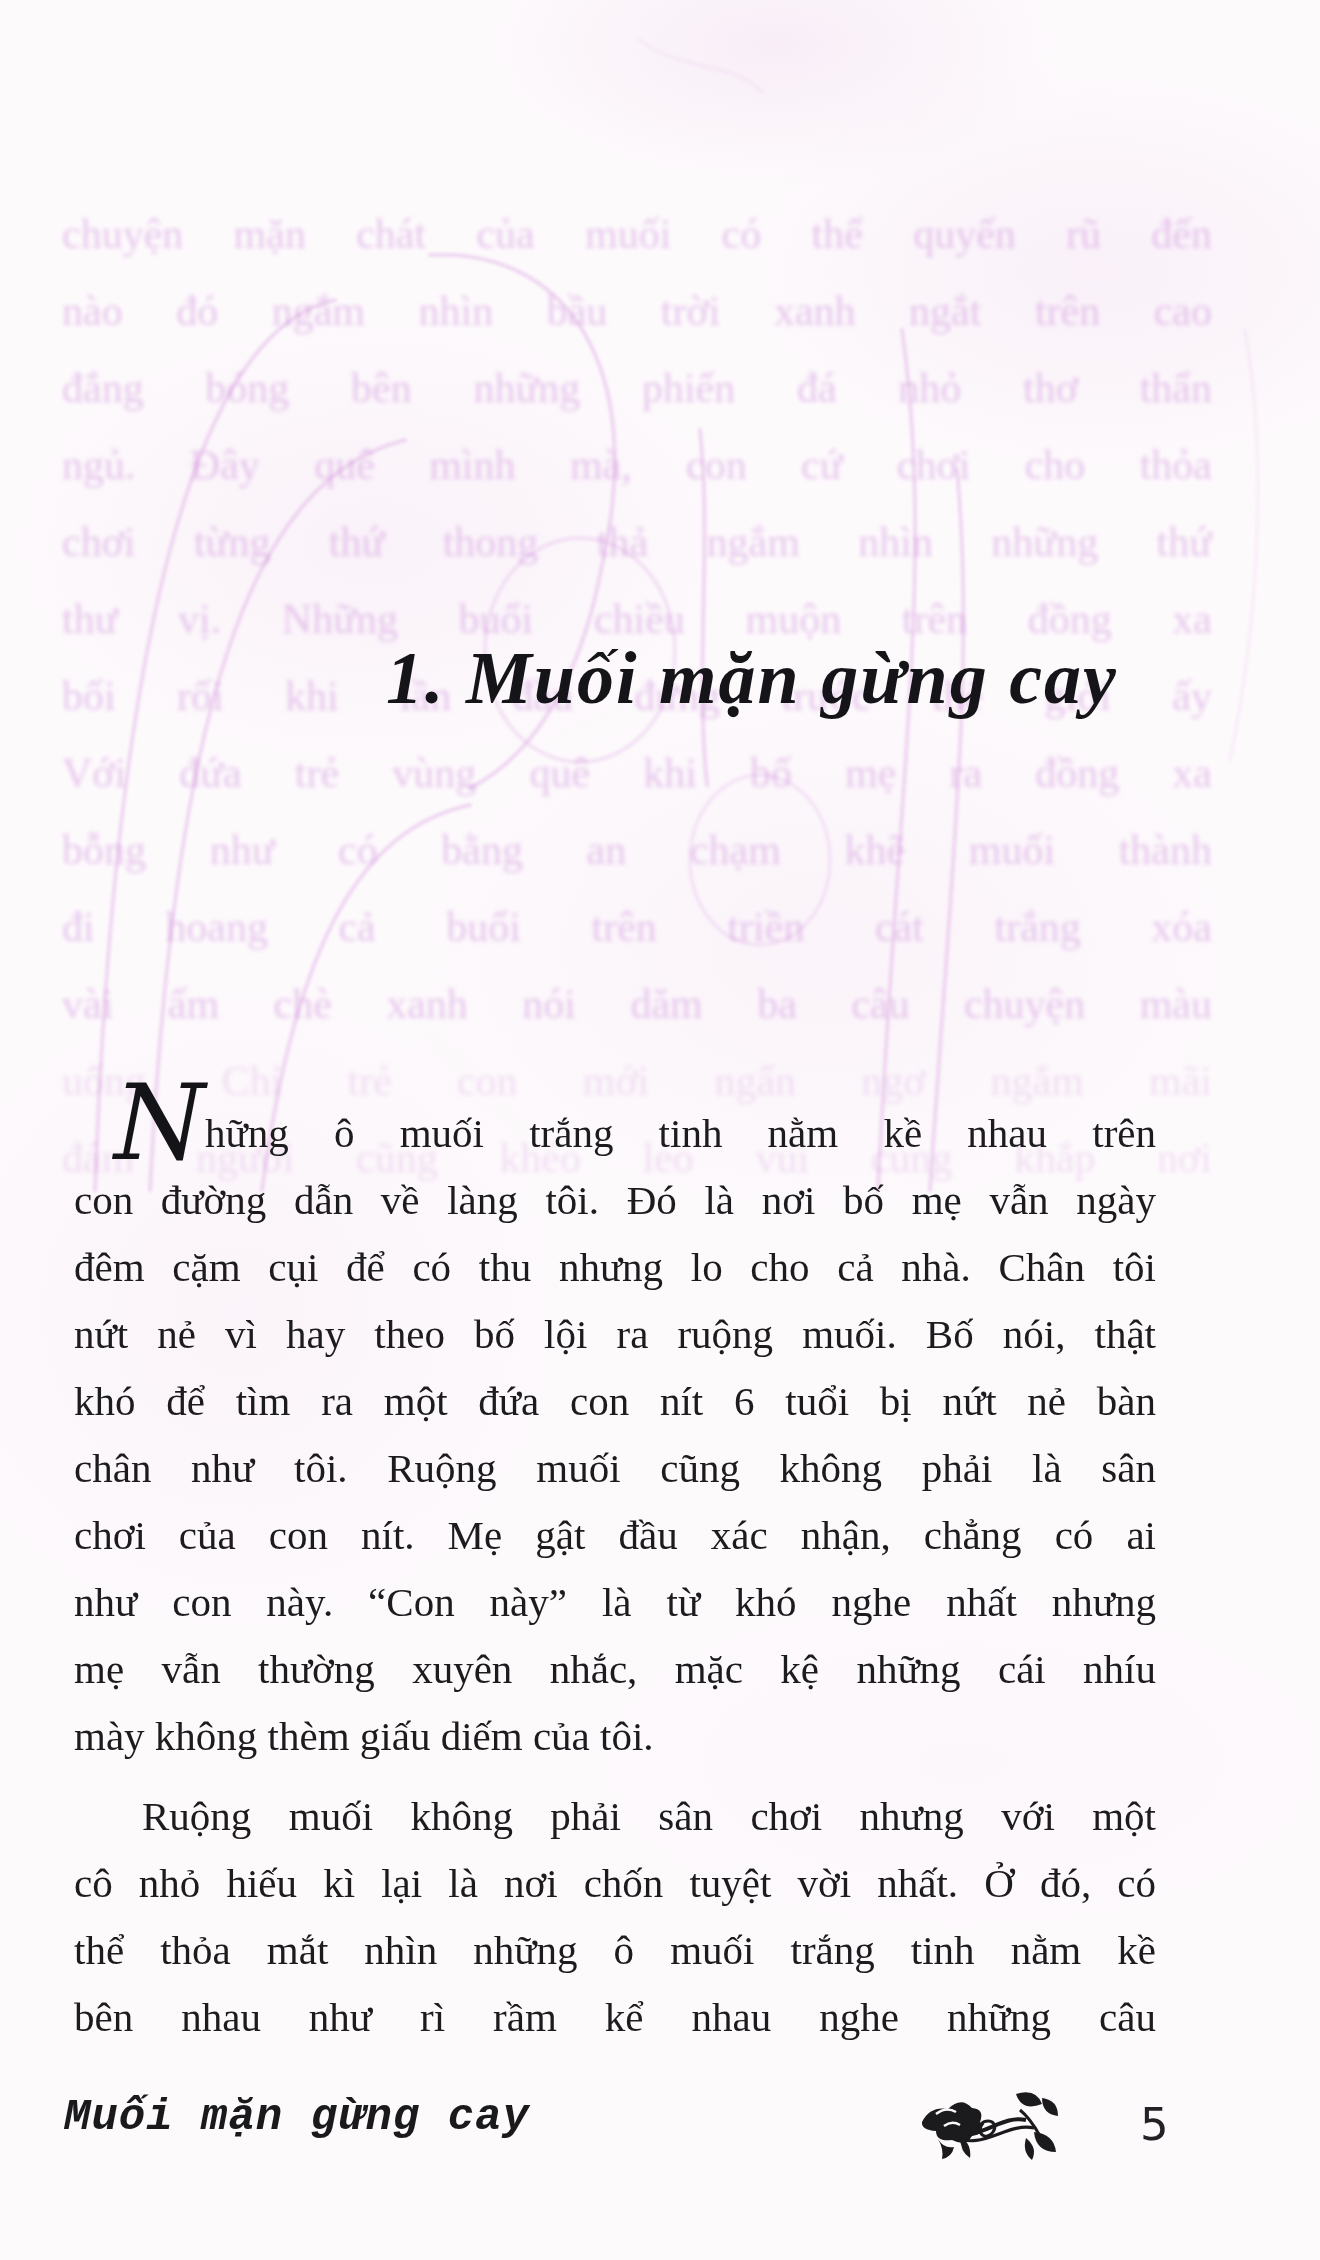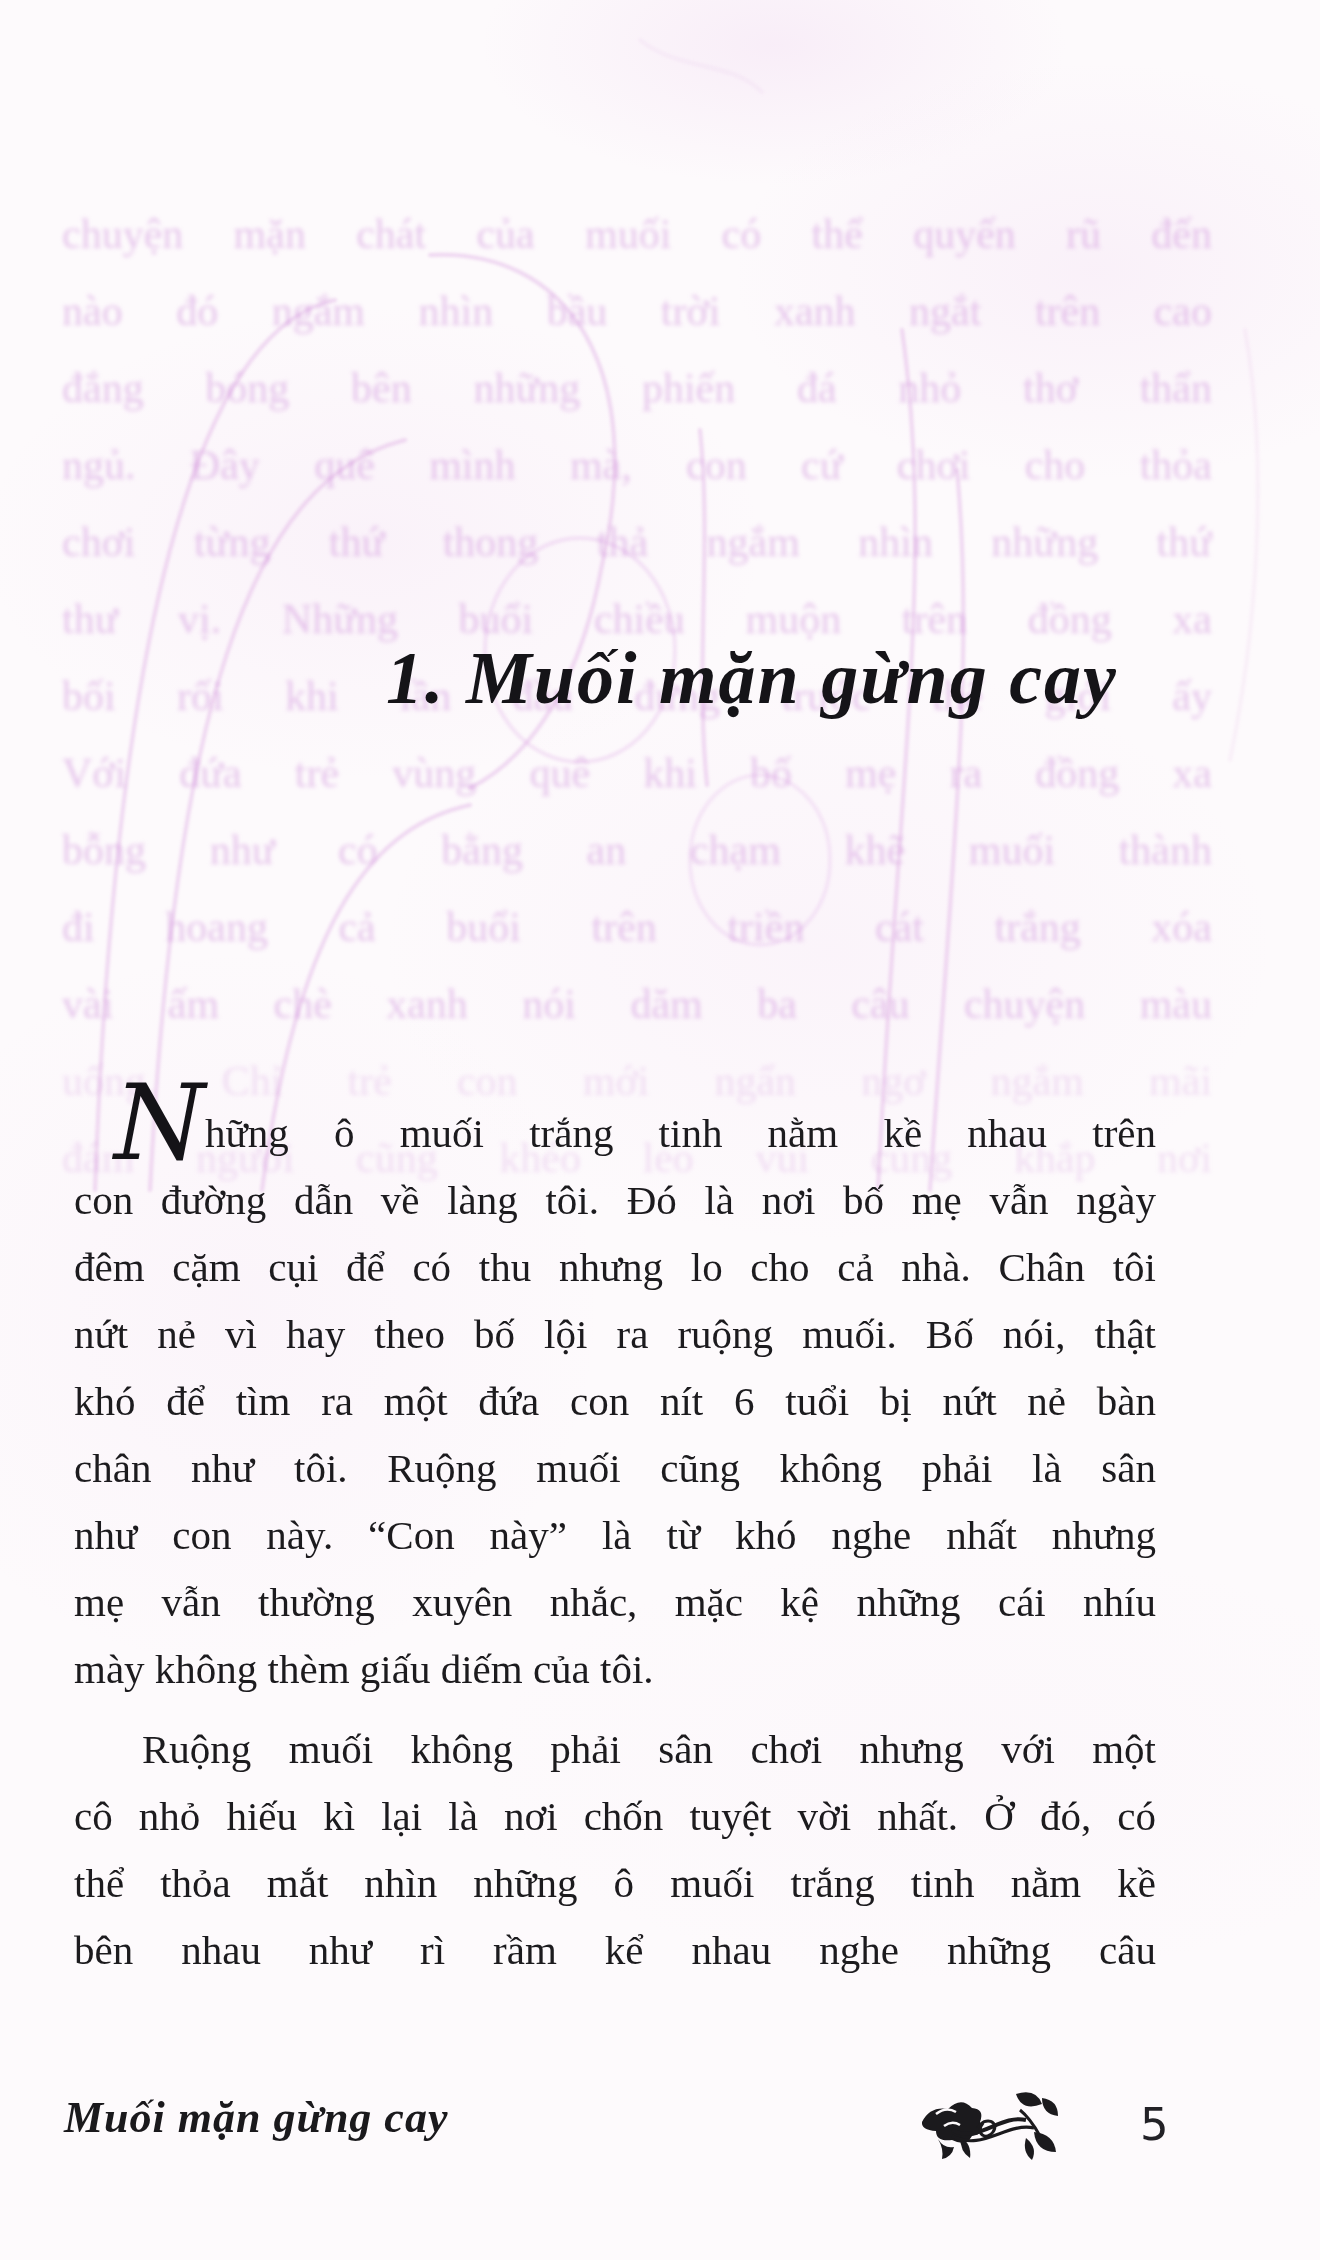--- a/index.html
+++ b/index.html
@@ -73,21 +73,21 @@
     vertical-align:-12px;
     letter-spacing:-3px;
     margin-right:3px;
     color:#141317;
   }
 
   
   .footer{position:absolute;left:0;top:2082px;width:1320px;height:110px;z-index:3;}
   .running-title{
     position:absolute;left:64px;top:10px;
-    font-family:Liberation Serif, serif;
+    font-family:Liberation Mono, monospace;
     font-style:italic;font-weight:600;
     font-size:44px;letter-spacing:1px;
     color:#1a191c;
   }
   .ornament{position:absolute;left:908px;top:2px;}
   .page-number{
     position:absolute;left:1140px;top:16px;
     font-family:"DejaVu Sans", sans-serif;
     font-size:45px;font-weight:500;
     color:#222126;
@@ -134,20 +134,21 @@
   <h1 class="chapter-title">1. Muối mặn gừng cay</h1>
 
   <div class="body-text">
     <p class="para-1">
       <span class="line indent-first" style="display:block"><span class="dropcap">N</span><span>hững ô muối trắng tinh nằm kề nhau trên</span></span>
       <span class="line" style="display:block">con đường dẫn về làng tôi. Đó là nơi bố mẹ vẫn ngày</span>
       <span class="line" style="display:block">đêm cặm cụi để có thu nhưng lo cho cả nhà. Chân tôi</span>
       <span class="line" style="display:block">nứt nẻ vì hay theo bố lội ra ruộng muối. Bố nói, thật</span>
       <span class="line" style="display:block">khó để tìm ra một đứa con nít 6 tuổi bị nứt nẻ bàn</span>
       <span class="line" style="display:block">chân như tôi. Ruộng muối cũng không phải là sân</span>
+      <span class="line" style="display:block">chơi của con nít. Mẹ gật đầu xác nhận, chẳng có ai</span>
       <span class="line" style="display:block">như con này. “Con này” là từ khó nghe nhất nhưng</span>
       <span class="line" style="display:block">mẹ vẫn thường xuyên nhắc, mặc kệ những cái nhíu</span>
       <span class="line last" style="display:block">mày không thèm giấu diếm của tôi.</span>
     </p>
     <p class="para-2">
       <span class="line indent-para" style="display:block">Ruộng muối không phải sân chơi nhưng với một</span>
       <span class="line" style="display:block">cô nhỏ hiếu kì lại là nơi chốn tuyệt vời nhất. Ở đó, có</span>
       <span class="line" style="display:block">thể thỏa mắt nhìn những ô muối trắng tinh nằm kề</span>
       <span class="line" style="display:block">bên nhau như rì rầm kể nhau nghe những câu</span>
     </p>

